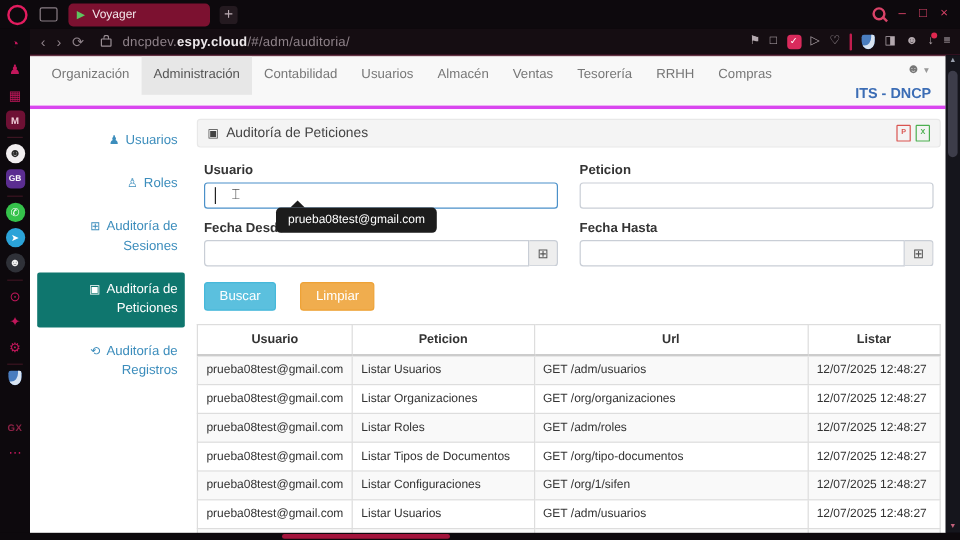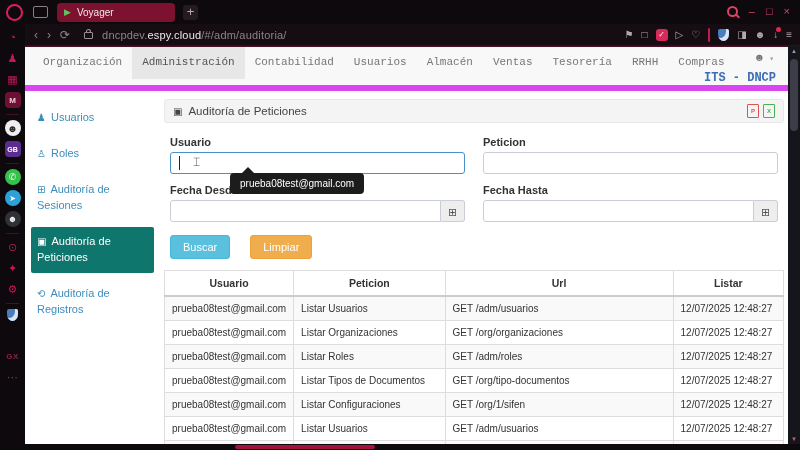--- a/index.html
+++ b/index.html
@@ -20,21 +20,21 @@
   .wincontrols{position:absolute;right:10px;top:4px;display:flex;gap:11px;align-items:center;}
   .wc{color:#d94368;font-size:11px;line-height:14px;}
   .srch{width:7px;height:7px;border:2px solid #d94368;border-radius:50%;position:relative;}
   .srch::after{content:"";position:absolute;width:5px;height:2px;background:#d94368;transform:rotate(45deg);right:-4px;bottom:-2px;}
   
   .urlrow{position:absolute;left:25px;top:24px;width:775px;height:22px;background:#150d12;border-bottom:1px solid #30101f;display:flex;align-items:center;box-sizing:border-box;}
   .navbtn{color:#8e8289;font-size:12px;margin-left:9px;}
   .lock{width:7px;height:5px;border:1px solid #9a8f95;border-radius:1px;position:relative;margin:2px 0 0 14px;}
   .lock::before{content:"";position:absolute;top:-4px;left:1px;width:3px;height:3px;border:1px solid #9a8f95;border-bottom:none;border-radius:3px 3px 0 0;}
   .urltext{margin-left:9px;font-size:11px;color:#8e8289;letter-spacing:.2px;}
-  .urltext b{color:#ece7ea;font-weight:normal;}
+  .urltext b{color:#ece7ea;font-weight:bold;}
   .toolicons{position:absolute;right:8px;top:0;height:22px;display:flex;align-items:center;gap:8px;}
   .ti{color:#b3a8ae;font-size:10px;position:relative;line-height:12px;}
   .ti.badge{background:#d92a5c;color:#fff;width:12px;height:12px;border-radius:3px;font-size:8px;text-align:center;line-height:12px;}
   .ti .dldot{position:absolute;top:-2px;right:-3px;width:5px;height:5px;background:#e0274f;border-radius:50%;}
   .tsep{width:2px;height:14px;background:#c21d4e;border-radius:1px;}
   .shield2{width:11px;height:12px;background:#4a7dbf;border-radius:2px 2px 50% 50%/2px 2px 58% 58%;box-shadow:inset -3px -3px 0 #d9e4f2;}
   
   .gxbar{position:absolute;left:0;top:24px;width:25px;height:426px;background:#0d090d;display:flex;flex-direction:column;align-items:center;}
   .gx-ic{width:16px;height:16px;margin-top:5px;display:flex;align-items:center;justify-content:center;font-size:11px;border-radius:4px;flex:none;}
   .gx-ic.pink{color:#c2175b;}
@@ -42,29 +42,29 @@
   .gx-ic.white-app{background:#f2eef0;color:#2a2a2a;font-size:10px;border-radius:50%;}
   .gx-ic.purple-box{background:#5b2d91;color:#fff;font-size:7px;font-weight:bold;}
   .gx-ic.whatsapp{background:#35c24b;color:#fff;border-radius:50%;font-size:9px;}
   .gx-ic.telegram{background:#2ba3d8;color:#fff;border-radius:50%;font-size:8px;}
   .gx-ic.discord{background:#2f3138;color:#f2f2f2;border-radius:50%;font-size:9px;}
   .gx-ic.gx-text{color:#8c2246;font-size:8px;font-weight:bold;letter-spacing:.5px;}
   .gx-div{width:13px;height:1px;background:#3c1522;margin-top:6px;flex:none;}
   .gx-spacer{height:22px;flex:none;}
   
   .appwin{position:absolute;left:25px;top:46px;width:763px;height:398px;background:#ffffff;border-top:1px solid #4a0f22;box-sizing:border-box;}
-  .appnav{position:absolute;left:0;top:0;width:100%;height:44px;background:#f8f8f8;border-bottom:6px solid #d946ef;box-sizing:border-box;font-family:Liberation Mono, monospace;}
+  .appnav{position:absolute;left:0;top:0;width:100%;height:44px;background:#f8f8f8;border-bottom:3px solid #d946ef;box-sizing:border-box;}
   .navitems{display:flex;padding-left:8px;}
   .nav-item{font-size:11px;color:#777;padding:9px 10px 11px;cursor:default;white-space:nowrap;}
   .nav-item.active{background:#e7e7e7;color:#555;}
   .usermenu{position:absolute;right:14px;top:5px;color:#777;font-size:11px;}
   .usermenu .caret{font-size:8px;color:#999;}
   .brand{position:absolute;right:12px;top:24px;color:#3c6db5;font-weight:bold;font-size:12px;}
   
-  .sidemenu{position:absolute;left:0;top:44px;width:135px;height:354px;background:#fff;padding-top:12px;box-sizing:border-box;}
+  .sidemenu{position:absolute;left:0;top:44px;width:135px;height:354px;background:#fff;padding-top:12px;box-sizing:border-box;text-align:right;}
   .side-item{margin:0 6px 6px;padding:7px 6px;font-size:11px;color:#3c8dbc;line-height:1.45;border-radius:2px;cursor:default;}
   .side-item .sic{margin-right:5px;font-size:10px;}
   .side-item.active{background:#0f766e;color:#fff;}
   
   .mainpanel{position:absolute;left:135px;top:44px;width:628px;height:354px;background:#fff;padding:8px 4px 0 4px;box-sizing:border-box;overflow:hidden;}
   .panelhead{height:24px;background:#f4f4f4;border:1px solid #e8e8e8;border-radius:3px;display:flex;align-items:center;padding:0 8px;box-sizing:border-box;}
   .panelhead .pic{font-size:10px;color:#444;margin-right:6px;}
   .panelhead .ptitle{font-size:11.5px;color:#444;}
   .panelhead .exports{margin-left:auto;display:flex;gap:4px;}
   .xdoc{width:10px;height:12px;border:1px solid;border-radius:1px;font-size:6px;font-weight:bold;text-align:center;line-height:12px;}

